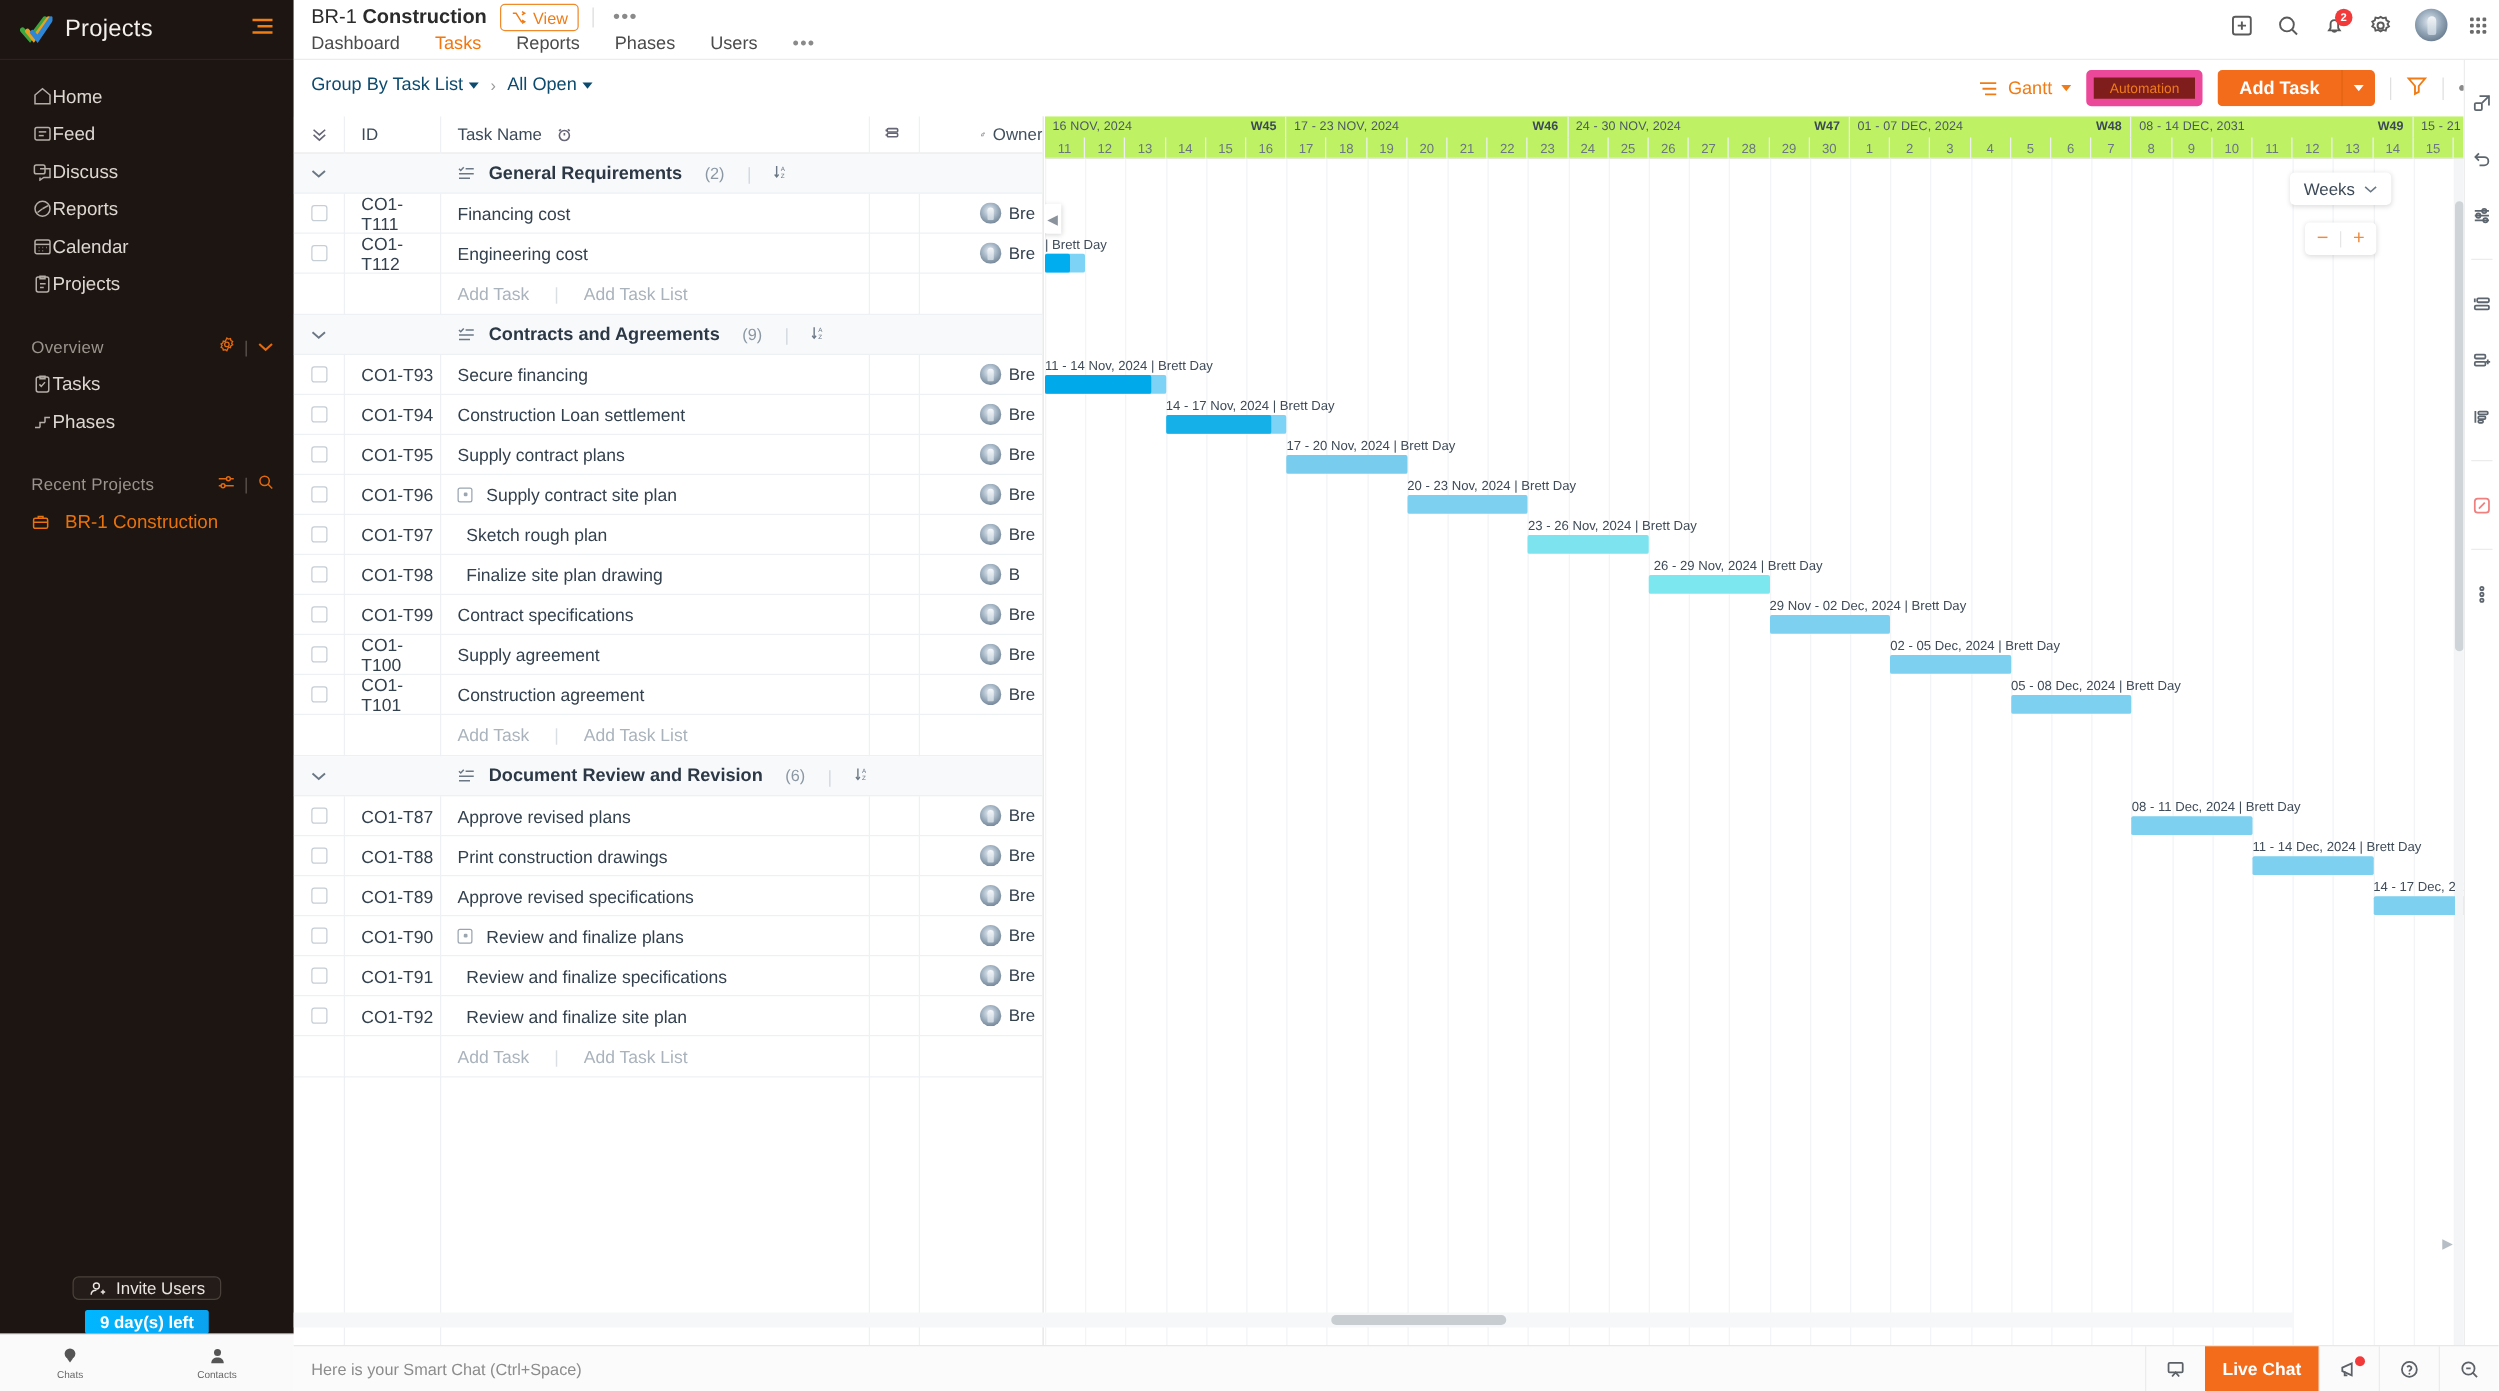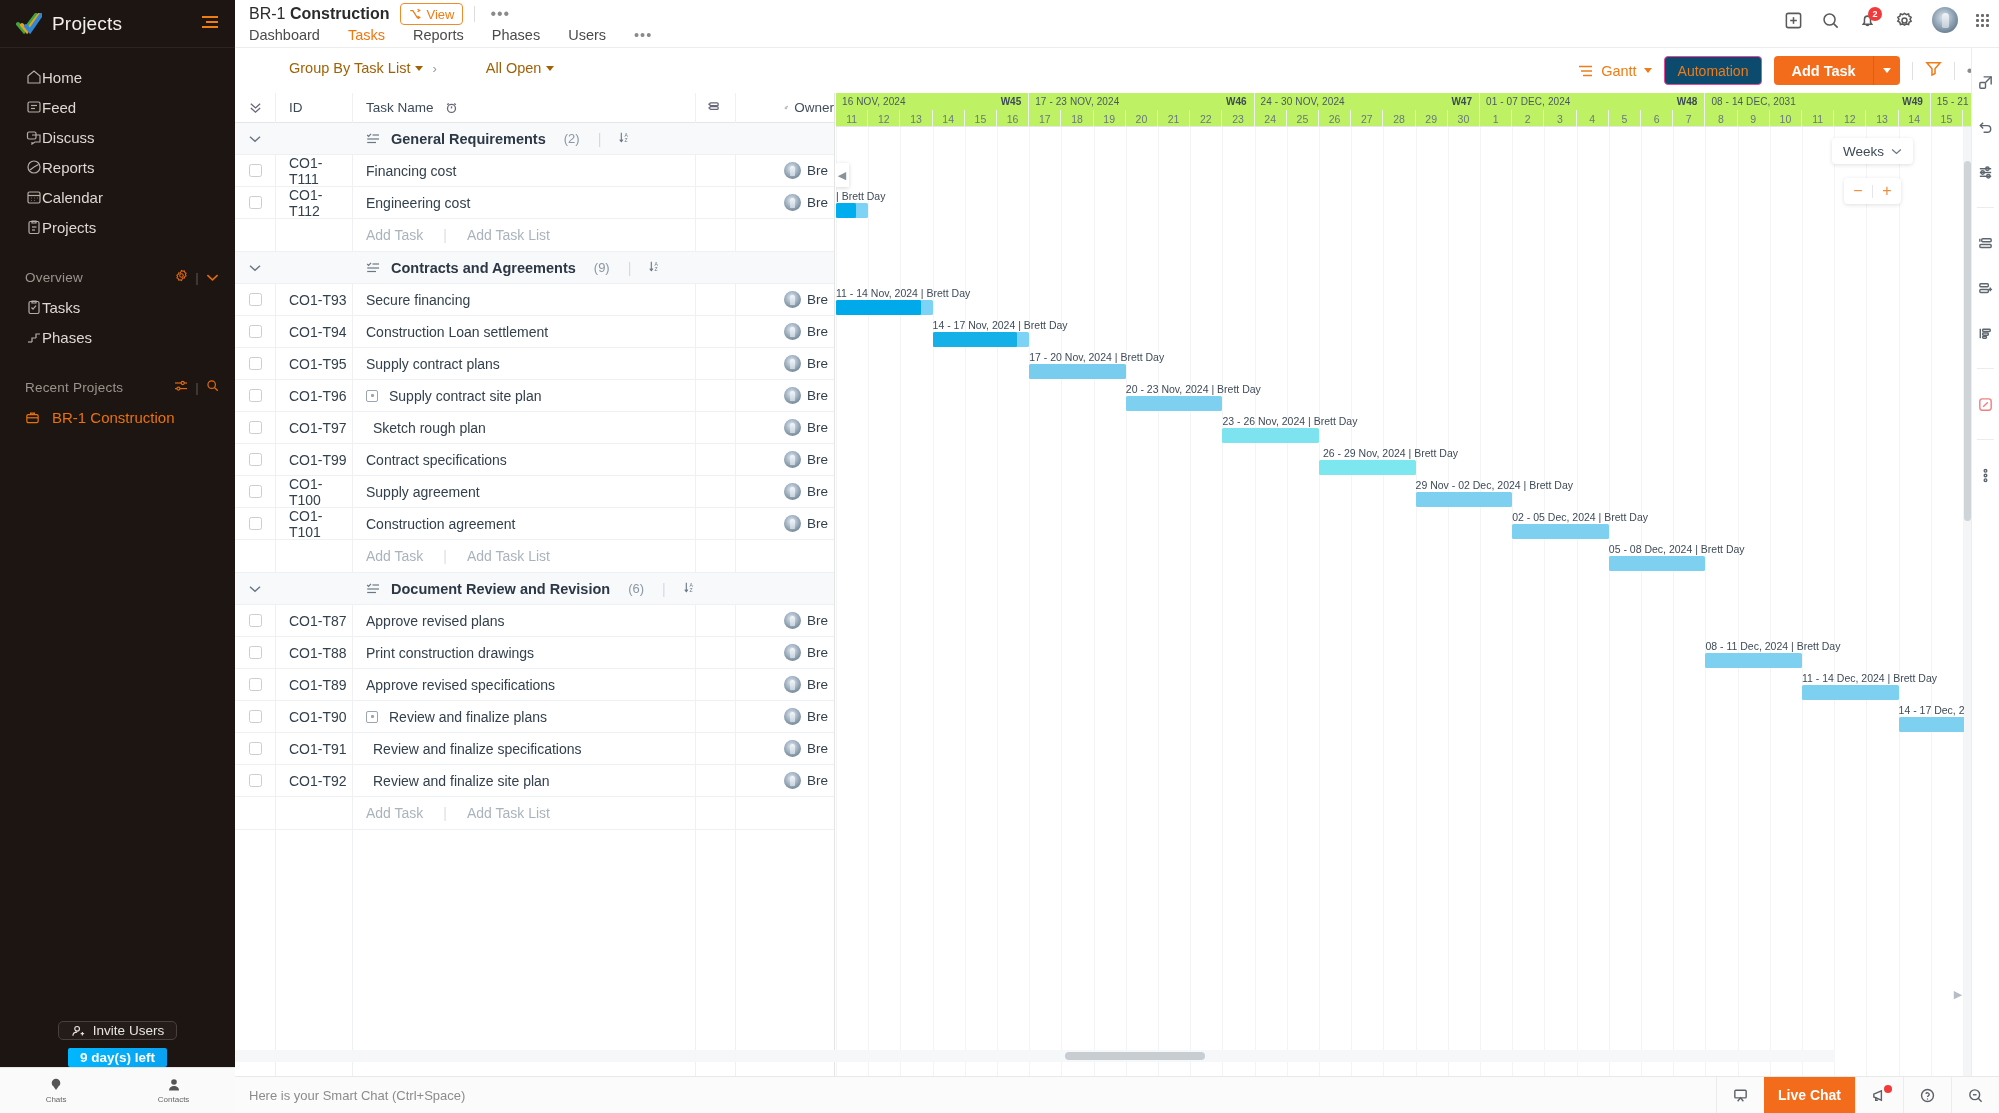--- a/index.html
+++ b/index.html
@@ -111,31 +111,31 @@
   #avatar .fig { width:7px; height:15px; border-radius: 4px 4px 2px 2px;
     background: linear-gradient(180deg,#f2f5f8,#c2ced9); }
   #grid-icon { display:grid; grid-template-columns: repeat(3,3px); gap:2px; cursor:pointer; }
   #grid-icon i { width:3px; height:3px; background:#6b6b6b; border-radius:1px; display:block; }
 
   
   #actionbar {
     position:absolute; left:235px; top:48px; width:1764px; height:45px; background:#ffffff;
   }
   #groupby { position:absolute; left:14px; top:12px; display:flex; align-items:center; gap:9px; font-size:14.5px; }
-  #groupby .lnk { color:#a16207; cursor:pointer; display:flex; align-items:center; gap:5px;margin-left:40px; }
+  #groupby .lnk { color:#0c4a6e; cursor:pointer; display:flex; align-items:center; gap:5px; }
   #groupby .arr { color:#9a9a9a; font-size:13px; }
   .caret { width:0; height:0; border-left:4px solid transparent; border-right:4px solid transparent;
            border-top:5px solid currentColor; display:inline-block; }
 
   #actions-right { position:absolute; right:10px; top:8px; display:flex; align-items:center; gap:12px; }
   #gantt-btn { display:flex; align-items:center; gap:7px; color:#ef7c16; font-size:14.5px; cursor:pointer; }
   #gantt-btn svg { width:16px; height:14px; }
   #automation-btn {
-    height:29px; padding: 0 13px; border:1px solid #ec4899; border-radius:4px;
-    color:#ef7c16; font-size:14px; display:flex; align-items:center; cursor:pointer; background:#0c4a6e;
+    height:29px; padding: 0 13px; border:6px solid #ec4899; border-radius:4px;
+    color:#ef7c16; font-size:11px; display:flex; align-items:center; cursor:pointer; background:#7f1d1d;
   }
   #addtask-group { display:flex; height:29px; border-radius:4px; overflow:hidden; cursor:pointer; }
   #addtask-main { background:#f26c1b; color:#fff; font-size:14.5px; font-weight:bold;
     display:flex; align-items:center; padding: 0 17px; }
   #addtask-caret { background:#f26c1b; width:27px; display:flex; align-items:center; justify-content:center;
     border-left:1px solid #e4szone; }
   #addtask-caret { border-left:1px solid #d9600f; color:#fff; }
   #actions-right .vdiv { width:1px; height:18px; background:#e0e0e0; }
   #filter-icon svg { width:17px; height:17px; stroke:#ef7c16; fill:none; stroke-width:1.6; }
   #more-dots { color:#8a8a8a; font-size:17px; letter-spacing:1.5px; cursor:pointer; }
@@ -782,20 +782,36 @@
         <div class="c-id">CO1-T97</div>
         <div class="c-name indent1">
           <span>Sketch rough plan</span>
         </div>
         <div class="c-mid"></div>
         <div class="c-own">
           <span class="owner-av">
             <span class="fig"></span>
           </span>
           <span class="owner-name">Bre</span>
+        </div>
+      </div>
+      <div class="grow">
+        <div class="c-exp">
+          <span class="chk"></span>
+        </div>
+        <div class="c-id">CO1-T98</div>
+        <div class="c-name indent1">
+          <span>Finalize site plan drawing</span>
+        </div>
+        <div class="c-mid"></div>
+        <div class="c-own">
+          <span class="owner-av">
+            <span class="fig"></span>
+          </span>
+          <span class="owner-name">B</span>
         </div>
       </div>
       <div class="grow">
         <div class="c-exp">
           <span class="chk"></span>
         </div>
         <div class="c-id">CO1-T99</div>
         <div class="c-name">
           <span>Contract specifications</span>
         </div>

